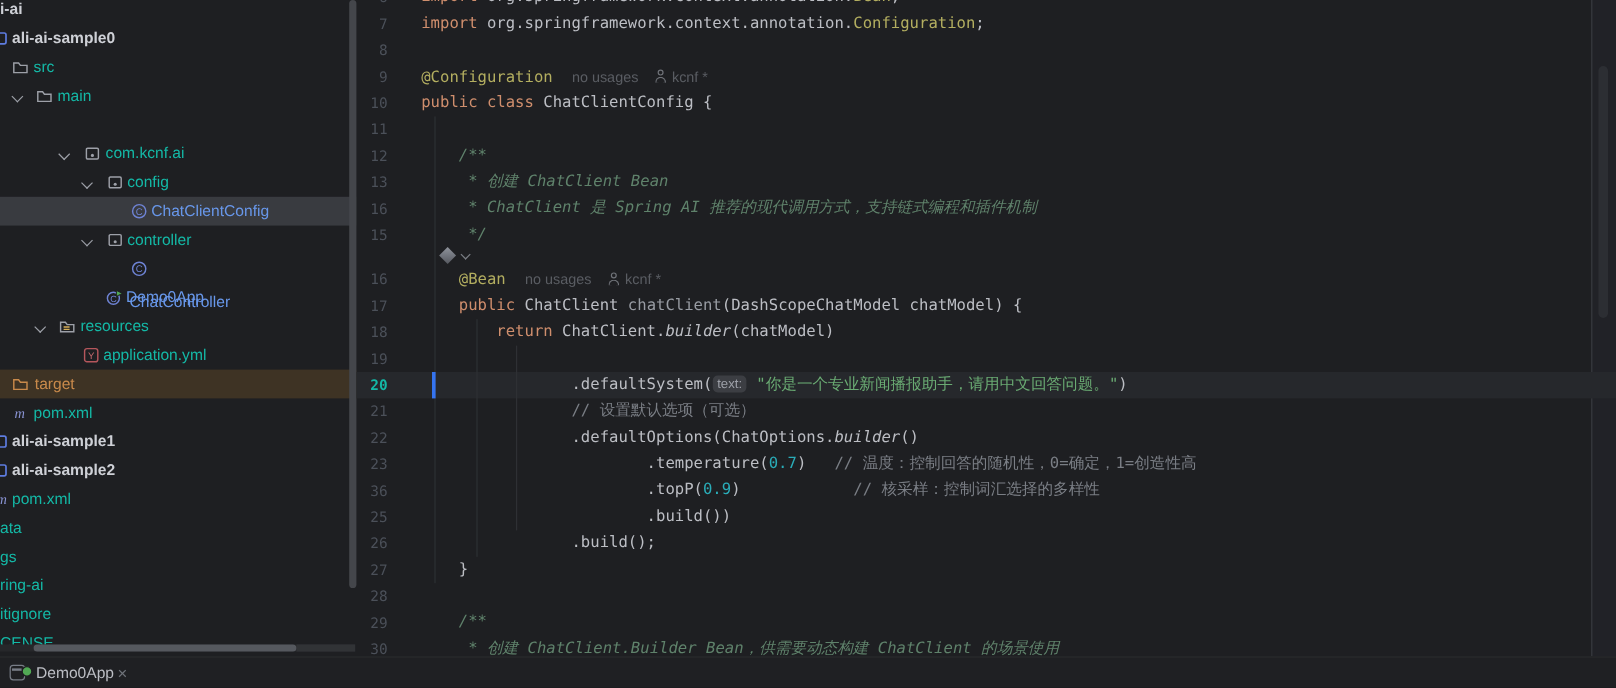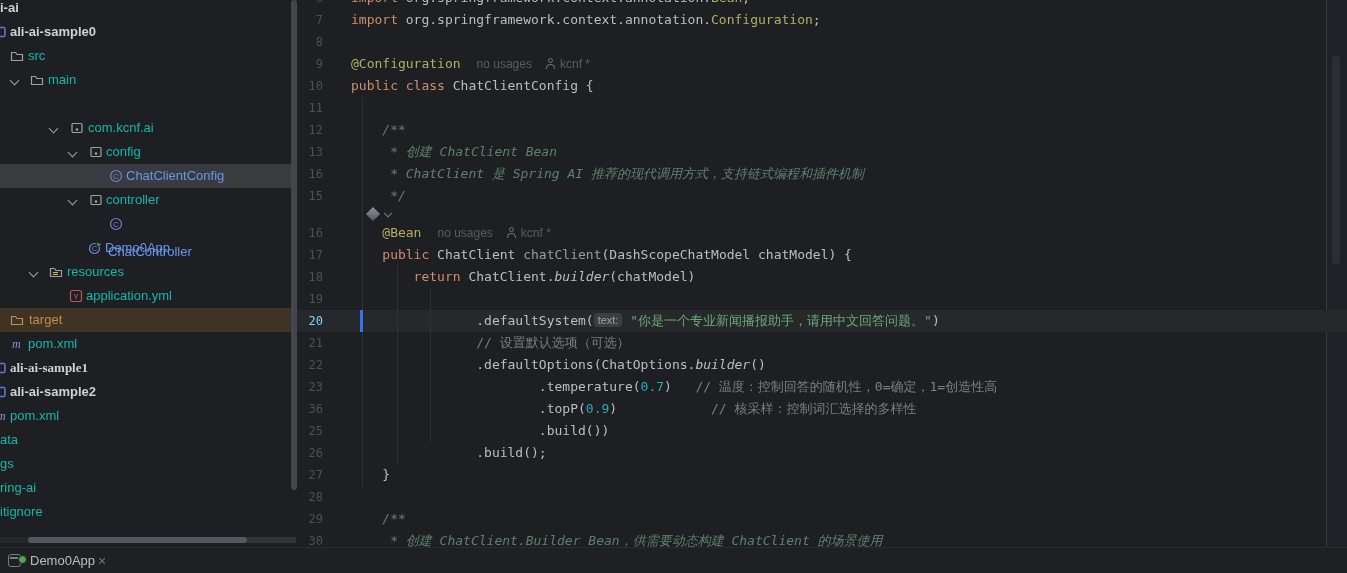--- a/index.html
+++ b/index.html
@@ -23,21 +23,21 @@
   
   #editor{position:absolute;left:297px;top:0;width:1050px;height:547px;overflow:hidden;
           font-family:"DejaVu Sans Mono",monospace;font-size:13px;}
   .rmargin-strip{position:absolute;left:1029px;top:0;width:21px;height:547px;background:#212227;}
   .rmargin-line{position:absolute;left:1029px;top:0;width:1px;height:547px;background:#393b40;}
   .ed-vthumb{position:absolute;left:1035px;top:55px;width:8px;height:210px;background:#2c2e33;border-radius:4px;}
   .curline{position:absolute;left:0;width:1050px;height:22px;background:#26282c;}
   .guide{position:absolute;width:1px;background:#2e3034;}
   .code-line{position:absolute;left:0;width:1050px;height:22px;line-height:22px;white-space:pre;}
   .lnum{position:absolute;left:0;top:0;width:26px;text-align:right;color:#4b5059;font-size:12px;}
-  .lnum.cur{color:#7dd3fc;}
+  .lnum.cur{color:#14b8a6;font-weight:bold;}
   .ltext{position:absolute;left:54px;top:0;}
   .tok-kw{color:#cf8e6d;} .tok-pl{color:#bcbec4;} .tok-ann{color:#b3ae60;}
   .tok-md{color:#989ca3;} .tok-cm{color:#7a7e85;} .tok-str{color:#6aab73;}
   .tok-num{color:#2aacb8;} .tok-doc{color:#5f826b;font-style:italic;}
   .tok-it{color:#bcbec4;font-style:italic;}
   .hint{color:#5a5d63;font-size:12px;font-family:"Liberation Sans",sans-serif;}
   .pill{display:inline-block;background:#3c3e43;color:#9da0a8;font-size:11px;line-height:14px;
         padding:0 4px;border-radius:4px;vertical-align:1px;font-family:"Liberation Sans",sans-serif;}
   .caret-bar{position:absolute;left:63px;top:310px;width:3px;height:22px;background:#3574f0;}
   .person{display:inline-block;width:10px;height:11px;position:relative;vertical-align:-1px;margin:0 4px 0 14px;}
@@ -153,21 +153,21 @@
       <div class="tree-row" style="top: 332px;">
         <svg viewBox="0 0 14 14" class="ticon" style="left: 10px;">
           <text x="2" y="11" font-size="12" font-style="italic" fill="#8b95d6" font-family="Liberation Serif,serif">m</text>
         </svg>
         <span class="tree-label" style="left: 28px;">pom.xml</span>
       </div>
       <div class="tree-row" style="top: 356px;">
         <svg viewBox="0 0 14 14" class="ticon" style="left: -6px;">
           <rect x="2" y="2.5" width="9" height="9" rx="1.5" fill="none" stroke="#5e7ce0" stroke-width="1.4"></rect>
         </svg>
-        <span class="tree-label bold" style="left: 10px; font-family: Liberation Serif, serif;">ali-ai-sample1</span>
+        <span class="tree-label bold" style="left: 10px;">ali-ai-sample1</span>
       </div>
       <div class="tree-row" style="top: 380px;">
         <svg viewBox="0 0 14 14" class="ticon" style="left: -6px;">
           <rect x="2" y="2.5" width="9" height="9" rx="1.5" fill="none" stroke="#5e7ce0" stroke-width="1.4"></rect>
         </svg>
         <span class="tree-label bold" style="left: 10px;">ali-ai-sample2</span>
       </div>
       <div class="tree-row" style="top: 404px;">
         <svg viewBox="0 0 14 14" class="ticon" style="left: -5px;">
           <text x="2" y="11" font-size="12" font-style="italic" fill="#8b95d6" font-family="Liberation Serif,serif">m</text>
@@ -178,20 +178,23 @@
         <span class="tree-label" style="left: 0px;">ata</span>
       </div>
       <div class="tree-row" style="top: 452px;">
         <span class="tree-label" style="left: 0px;">gs</span>
       </div>
       <div class="tree-row" style="top: 476px;">
         <span class="tree-label" style="left: 0px;">ring-ai</span>
       </div>
       <div class="tree-row" style="top: 500px;">
         <span class="tree-label" style="left: 0px;">itignore</span>
+      </div>
+      <div class="tree-row" style="top: 524px;">
+        <span class="tree-label" style="left: 0px;">CENSE</span>
       </div>
     </div>
   <div class="vscroll"></div>
   <div class="hscroll-track"></div>
   <div class="hscroll-seg"></div>
   <div class="hscroll-thumb"></div>
 
   <div id="editor">
     <div class="rmargin-strip"></div>
     <div class="rmargin-line"></div>

